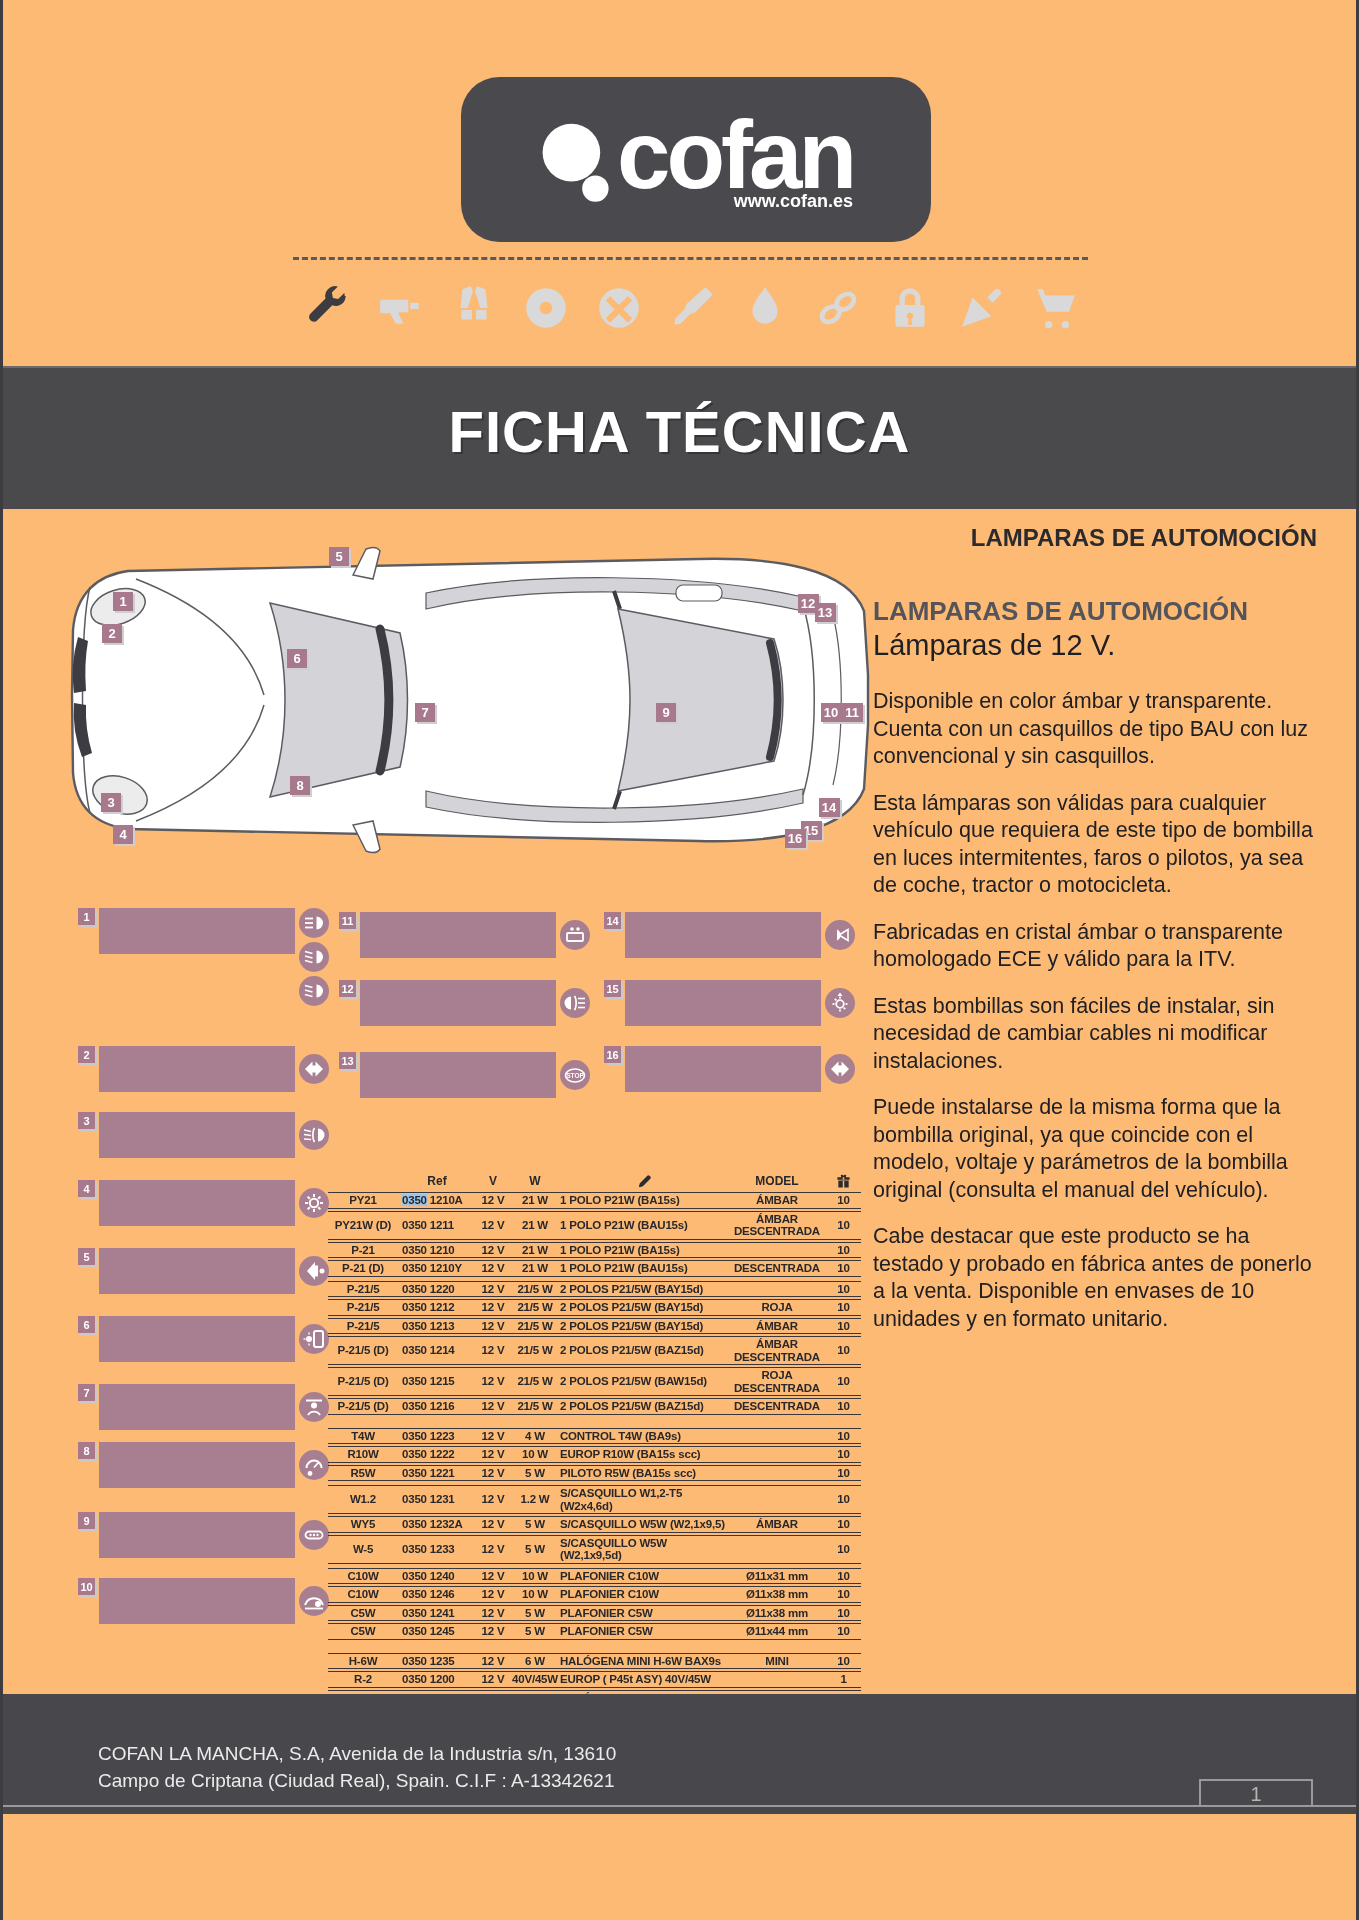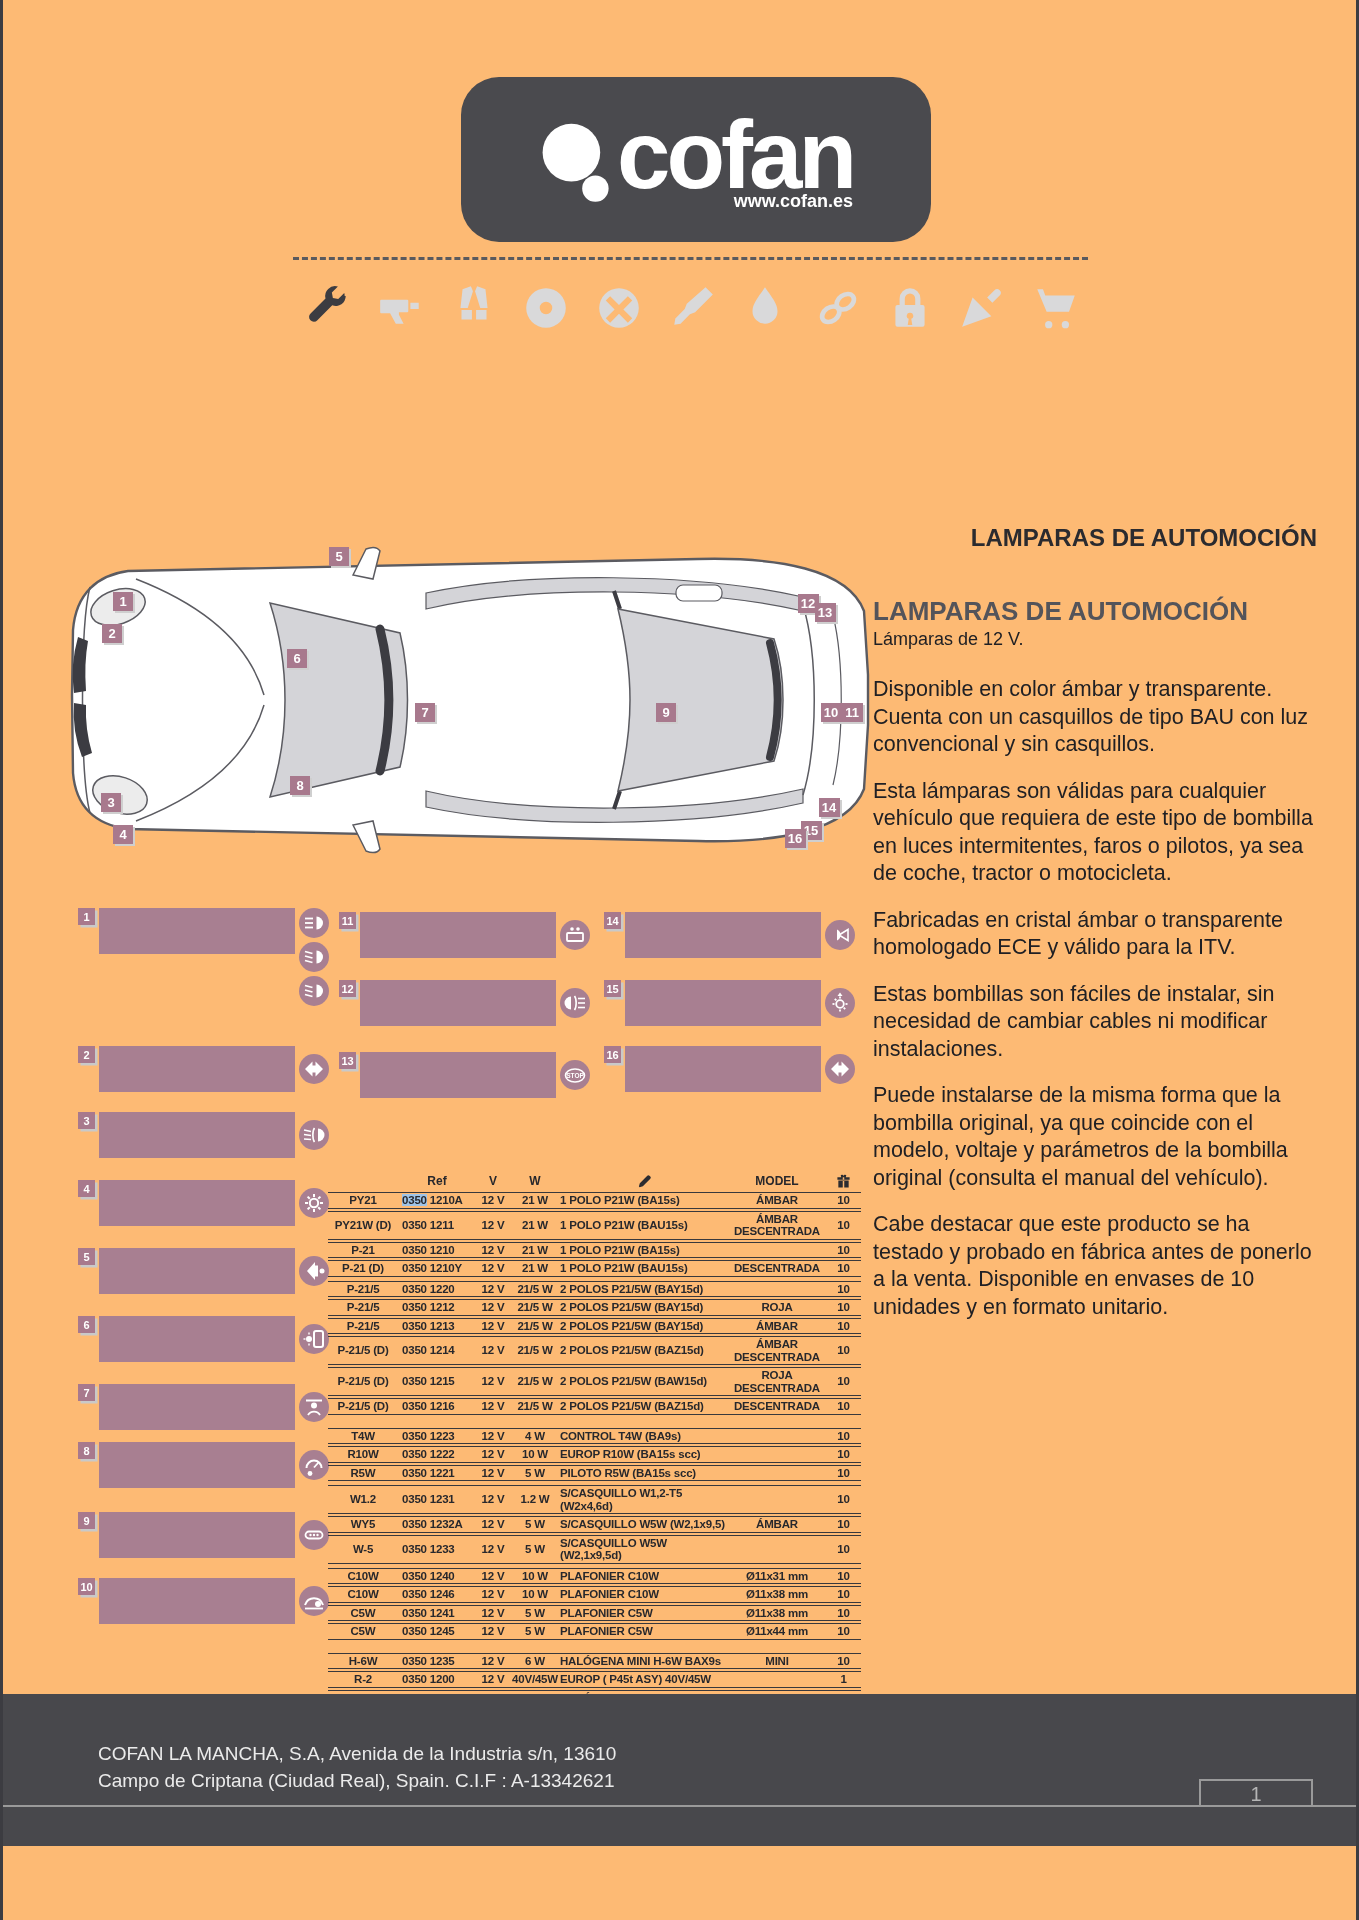--- a/index.html
+++ b/index.html
@@ -29,21 +29,21 @@
   
   .car-wrap{position:absolute;left:55px;top:545px;width:820px;height:310px;}
   .car-wrap svg{width:100%;height:100%;}
   .marker-rect{fill:#a8798d;}
   .marker-shadow{fill:#cfcfcf;}
   .marker-num{fill:#fff;font-size:13px;font-weight:bold;text-anchor:middle;font-family:"Liberation Sans",sans-serif;}
   
   .right-col{position:absolute;left:870px;top:524px;width:444px;color:#202024;}
   .cat-title{font-size:24px;font-weight:bold;text-align:right;color:#2b2b2f;margin:0 0 44px 0;}
   .heading{font-size:26px;font-weight:bold;color:#54545a;margin:0;}
-  .subheading{font-size:18px;margin:2px 0 0 0;}
+  .subheading{font-size:29px;margin:2px 0 0 0;}
   .paras{margin-top:26px;}
   .paras p{font-size:21.5px;line-height:27.5px;margin:0 0 19px 0;}
   
   .legend-col{position:absolute;}
   .col-a{left:75px;top:908px;width:255px;}
   .col-b{left:336px;top:912px;width:262px;}
   .col-c{left:601px;top:912px;width:260px;}
   .legend-item{display:flex;align-items:flex-start;margin-bottom:22px;}
   .legend-num{flex:0 0 17px;height:17px;background:#a8798d;color:#fff;font-size:11px;font-weight:bold;
               display:flex;align-items:center;justify-content:center;box-shadow:2.5px 2.5px 0 #c9c9c9;}
@@ -77,21 +77,21 @@
   .tgroup{margin-top:4px;}
   .tbody > div:nth-of-type(1){margin-top:0;}
   .tbody > div:nth-of-type(3),.tbody > div:nth-of-type(6){margin-top:13px;}
   .c-name{text-align:center;}
   .c-ref{text-align:left;padding-left:4px;white-space:pre;}
   .ref-hl{background:#9ec4e8;}
   .ref-hl:empty{display:none;}
   .c-v,.c-w,.c-model,.c-qty{text-align:center;}
   .c-socket{text-align:left;}
   
-  .footer{position:absolute;left:0;top:1694px;width:100%;height:152px;background:#48484c;}
+  .footer{position:absolute;left:0;top:1694px;width:100%;height:120px;background:#48484c;}
   .footer-address{position:absolute;left:95px;top:46px;color:#ebebeb;font-size:19px;line-height:27px;}
   .footer-rule{position:absolute;left:0;top:111px;width:100%;border-top:2px solid #9a9a9a;}
   .page-tab{position:absolute;left:1196px;top:85px;width:110px;height:26px;border:2px solid #9a9a9a;border-bottom:none;
             display:flex;align-items:center;justify-content:center;color:#b5b5b5;font-size:20px;}
   .hidden-defs{position:absolute;width:0;height:0;overflow:hidden;}
 </style>
 </head>
 <body>
 
 <svg class="hidden-defs">
@@ -259,20 +259,23 @@
     <span class="tool-icon"><svg viewBox="0 0 48 48">
           <path fill="currentColor" d="M4 42l10-28 18 18zM28 14l7-7a3.5 3.5 0 0 1 5 5l-7 7z"></path>
         </svg></span>
     <span class="tool-icon"><svg viewBox="0 0 48 48">
           <path fill="currentColor" d="M6 6h5.5l2.2 6H42l-5.5 15.5H15z"></path>
           <circle fill="currentColor" cx="17" cy="40" r="3.5"></circle>
           <circle fill="currentColor" cx="33" cy="40" r="3.5"></circle>
         </svg></span>
   </div>
 
+  <div class="banner">
+    <div class="banner-title">FICHA TÉCNICA</div>
+  </div>
 
   <div class="car-wrap">
     <svg viewBox="0 0 820 310">
 
       <path d="M70 26 C40 30 18 48 15 85 L14 150 L15 228 C18 264 40 280 70 284 L640 296 C720 298 790 286 806 244 L810 180 L810 130 L806 66 C790 24 720 12 640 14 Z" fill="#fff" stroke="#5b5b61" stroke-width="2.4"></path>
 
       <path d="M32 42 C22 80 22 230 32 268" fill="none" stroke="#5b5b61" stroke-width="1.5"></path>
 
       <path d="M78 34 C150 62 192 102 206 150" fill="none" stroke="#5b5b61" stroke-width="1.5"></path>
       <path d="M78 276 C150 248 192 208 206 160" fill="none" stroke="#5b5b61" stroke-width="1.5"></path>

